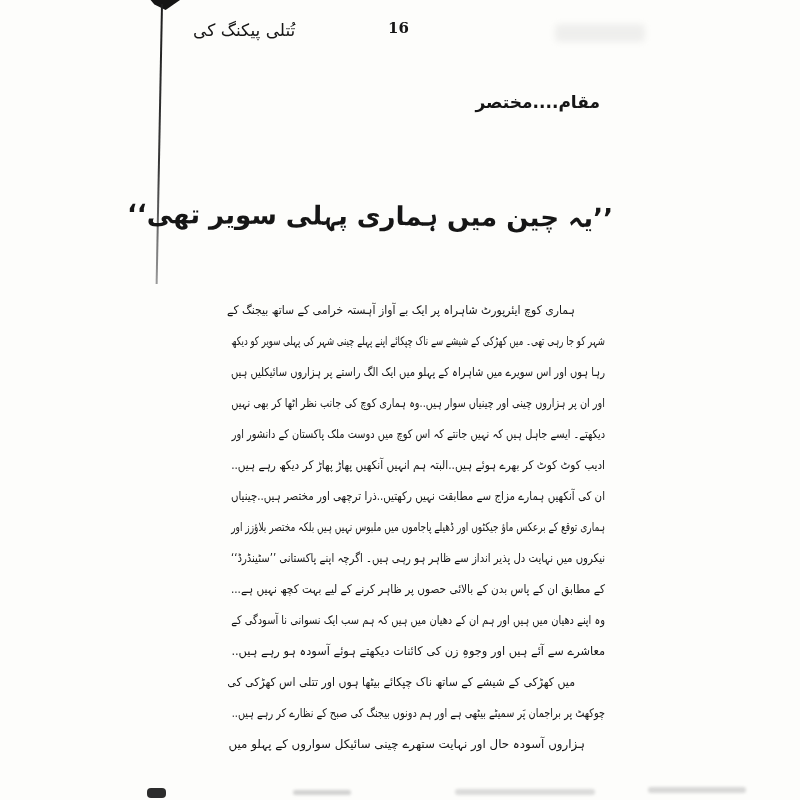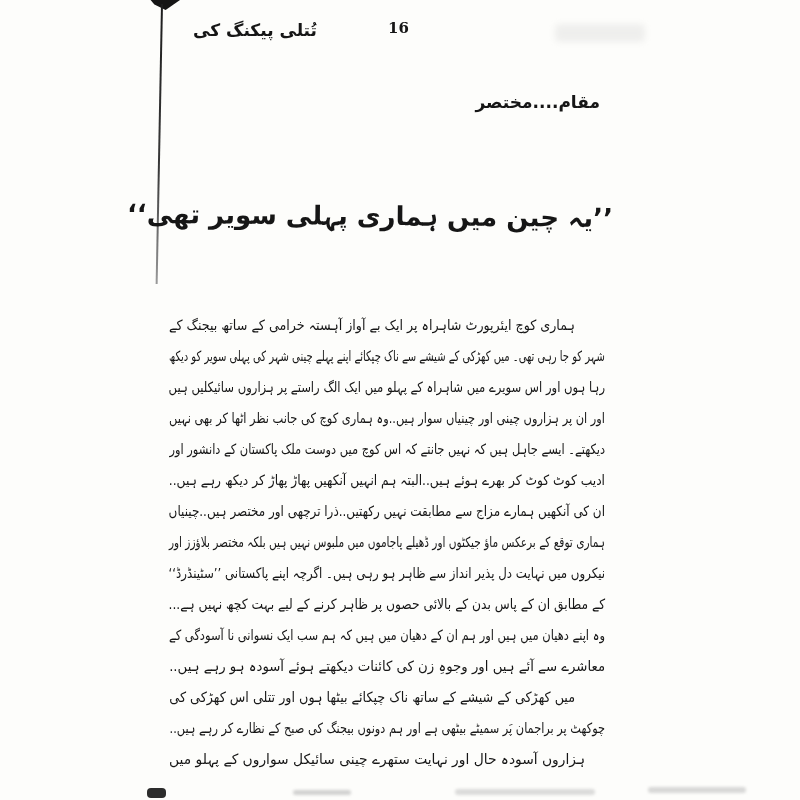--- a/index.html
+++ b/index.html
@@ -20,39 +20,39 @@
   }
   .smudge{position:absolute;border-radius:4px;filter:blur(1.5px);}
   .sm-dark{left:147px;top:788px;width:19px;height:10px;background:#2c2c2c;filter:blur(0.6px);}
   .sm-1{left:293px;top:790px;width:58px;height:5px;background:#adadad;opacity:.55;}
   .sm-2{left:455px;top:789px;width:140px;height:6px;background:#b9b9b9;opacity:.5;}
   .sm-3{left:648px;top:787px;width:98px;height:6px;background:#b3b3b3;opacity:.5;}
   .sm-top{left:555px;top:24px;width:90px;height:18px;background:#bdbdbd;opacity:.22;filter:blur(3px);}
   
   .running-title{
     position:absolute;top:20px;left:193px;direction:rtl;
-    font-size:17px;font-weight:bold;letter-spacing:0;white-space:nowrap;
+    font-size:17px;font-weight:normal;letter-spacing:0;white-space:nowrap;
   }
   .page-number{
     position:absolute;top:19px;left:388px;
     font-family:"DejaVu Serif",serif;font-weight:bold;font-size:15px;
   }
   .location{
     position:absolute;top:92px;right:200px;direction:rtl;
     font-size:17px;font-weight:bold;white-space:nowrap;
   }
   .heading{
     position:absolute;top:203px;right:187px;direction:rtl;
     font-size:26px;font-weight:bold;white-space:nowrap;
     transform:rotate(0.5deg);transform-origin:right center;
   }
   
   .body-text{
-    position:absolute;top:310px;right:195px;width:436px;direction:rtl;
-    font-size:14px;line-height:31px;
+    position:absolute;top:295px;right:195px;width:436px;direction:rtl;
+    font-size:12px;line-height:31px;
   }
   .line{white-space:nowrap;text-align:right;height:31px;}
   .line.indent{margin-right:30px;}
   .line.short{margin-right:20px;}
 </style>
 </head>
 <body>
 
 <div class="page">
 

